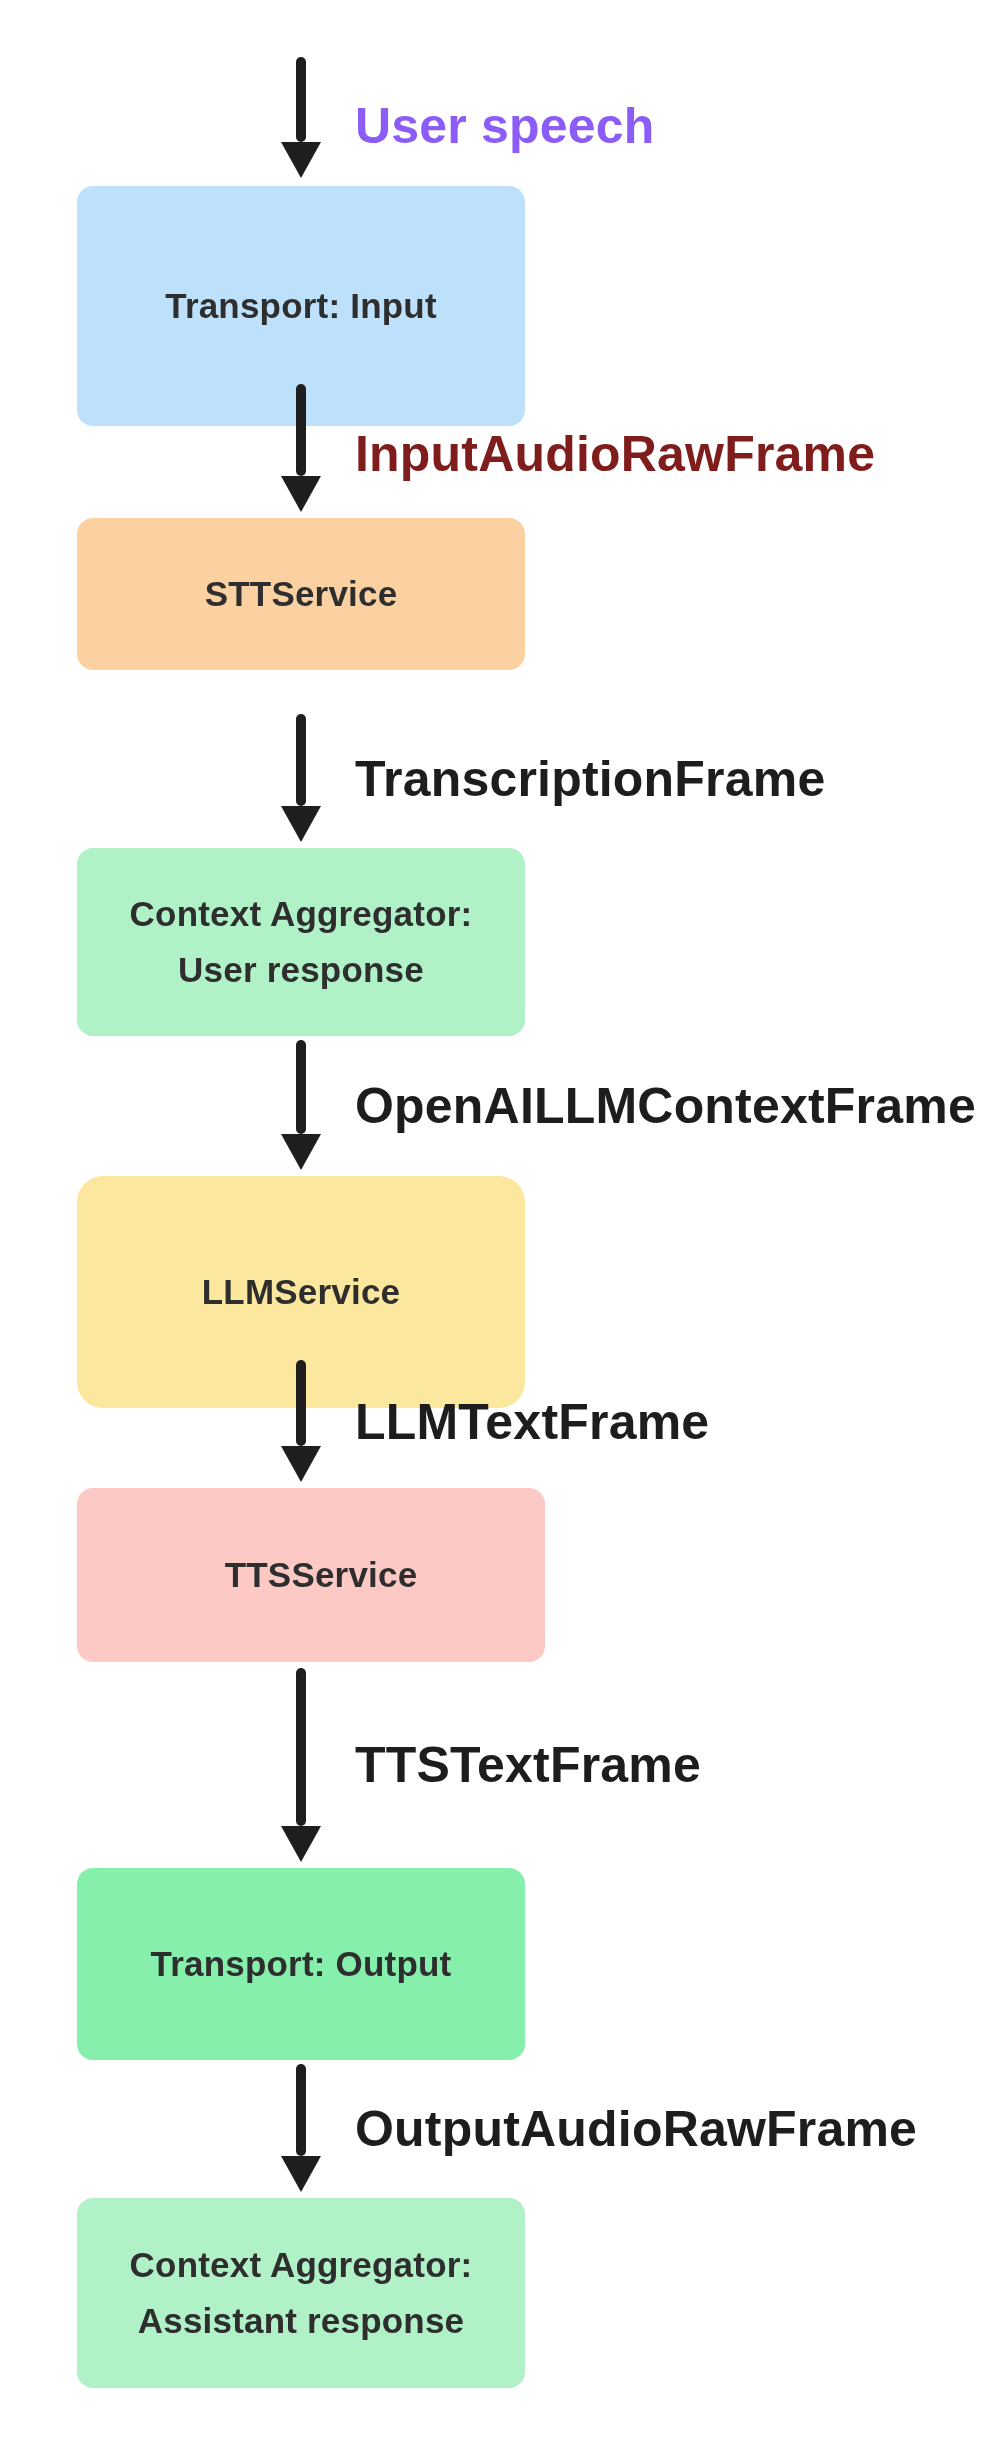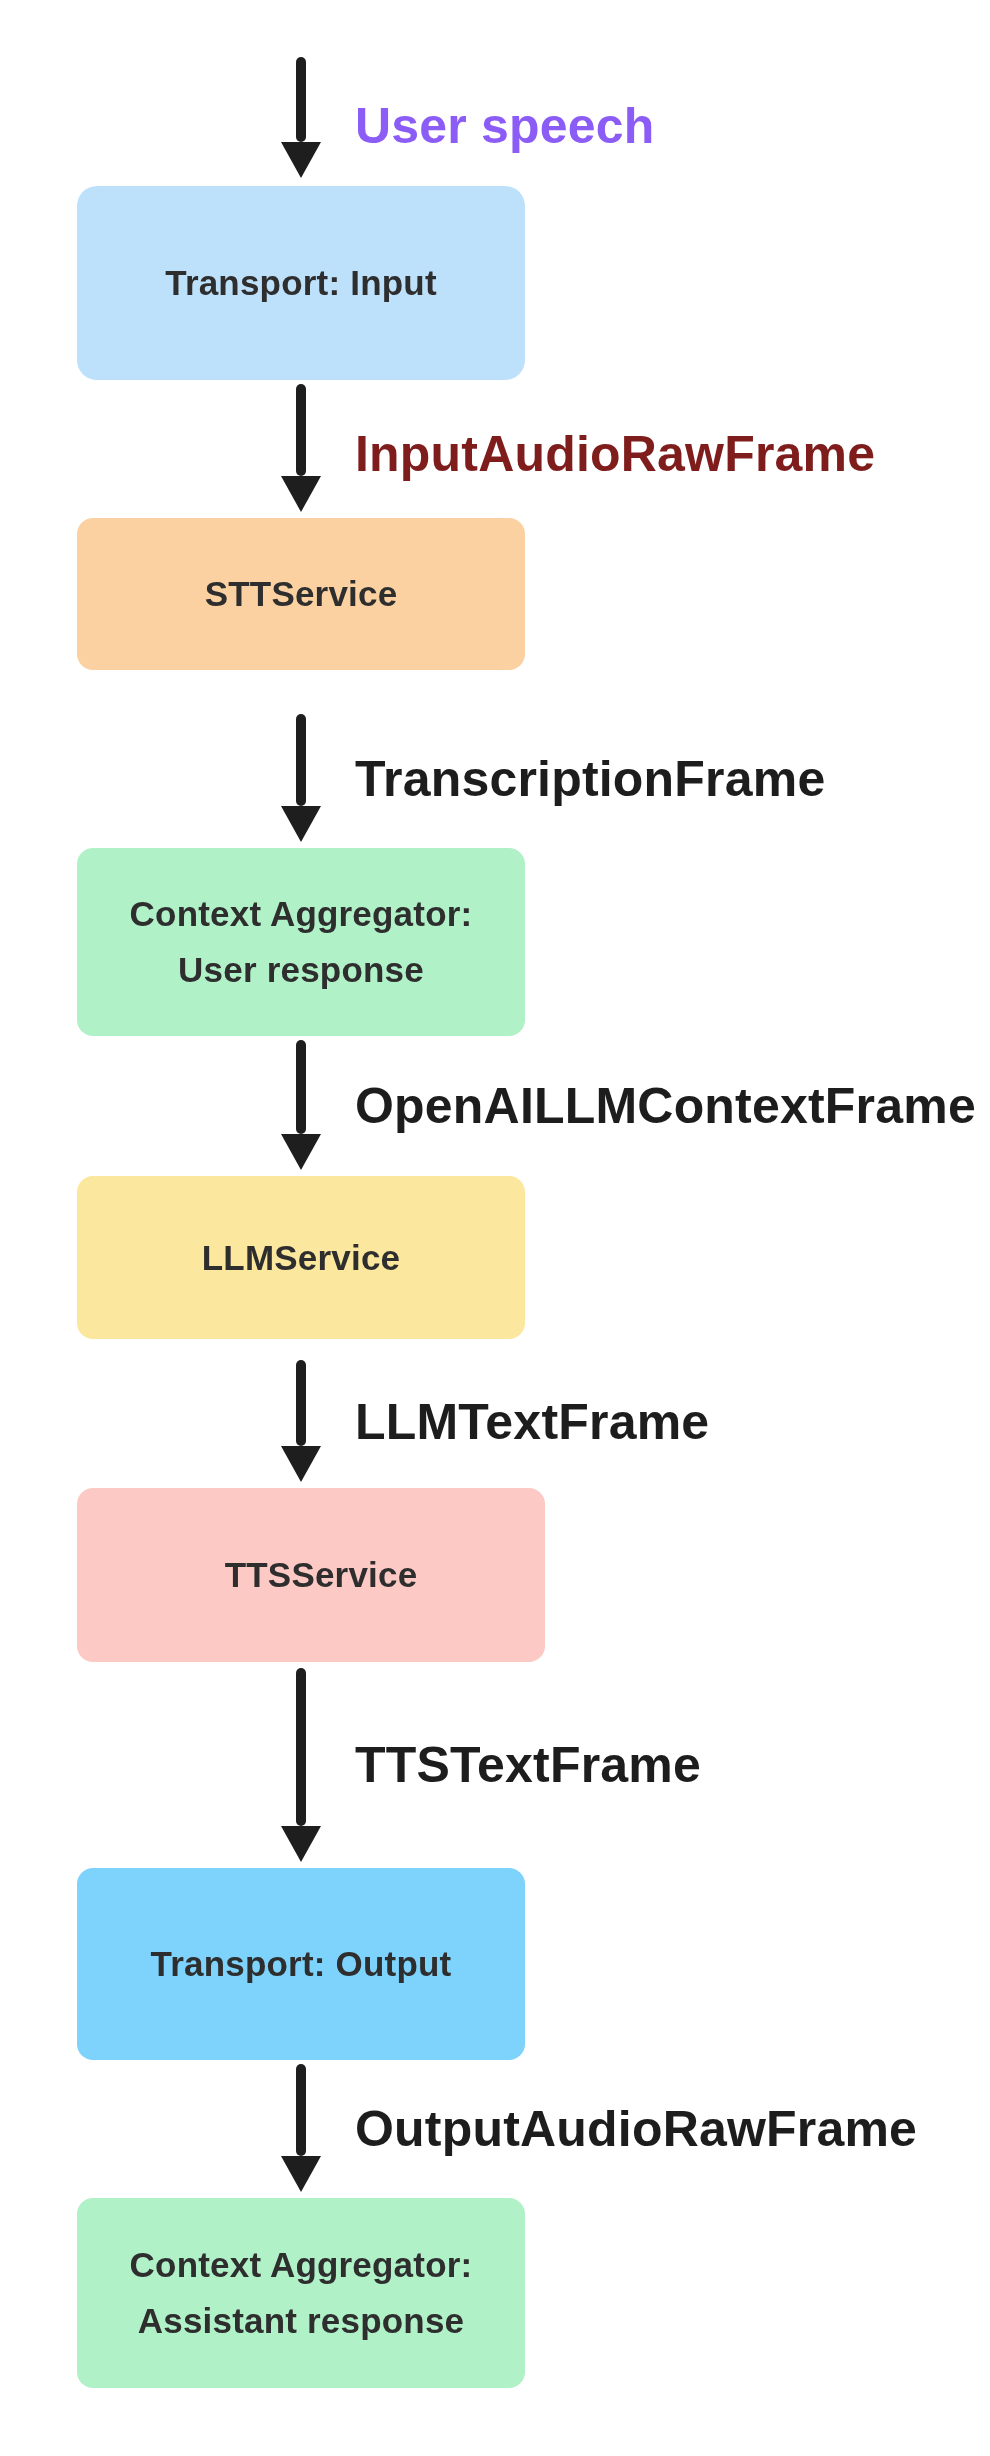--- a/index.html
+++ b/index.html
@@ -63,21 +63,21 @@
 <body>
 
 <div class="stage">
 
   <div class="arrow" style="top:57px;height:121px;">
     <div class="arrow-shaft" style="background-color: rgb(30, 30, 30);"></div>
     <div class="arrow-head" style="border-top-color: rgb(30, 30, 30);"></div>
   </div>
   <div class="edge-label" style="top: 126px; color: #8b5cf6;">User speech</div>
 
-  <div class="node" style="top: 186px; height: 194px; background-color: rgb(190, 225, 251); border-radius: 20px;">
+  <div class="node" style="top: 186px; height: 240px; background-color: rgb(190, 225, 251);">
     <div class="node-line">Transport: Input</div>
   </div>
 
   <div class="arrow" style="top:384px;height:128px;">
     <div class="arrow-shaft" style="background-color: rgb(30, 30, 30);"></div>
     <div class="arrow-head" style="border-top-color: rgb(30, 30, 30);"></div>
   </div>
   <div class="edge-label" style="top: 454px; color: #7f1d1d;">InputAudioRawFrame</div>
 
   <div class="node" style="top: 518px; height: 152px; background-color: rgb(251, 209, 161);">
@@ -94,21 +94,21 @@
     <div class="node-line">Context Aggregator:</div>
     <div class="node-line">User response</div>
   </div>
 
   <div class="arrow" style="top:1040px;height:130px;">
     <div class="arrow-shaft" style="background-color: rgb(30, 30, 30);"></div>
     <div class="arrow-head" style="border-top-color: rgb(30, 30, 30);"></div>
   </div>
   <div class="edge-label" style="top: 1106px; color: rgb(29, 29, 29);">OpenAILLMContextFrame</div>
 
-  <div class="node" style="top: 1176px; height: 163px; background-color: rgb(252, 231, 158);">
+  <div class="node" style="top: 1176px; height: 232px; background-color: rgb(252, 231, 158); border-radius: 26px;">
     <div class="node-line">LLMService</div>
   </div>
 
   <div class="arrow" style="top:1360px;height:122px;">
     <div class="arrow-shaft" style="background-color: rgb(30, 30, 30);"></div>
     <div class="arrow-head" style="border-top-color: rgb(30, 30, 30);"></div>
   </div>
   <div class="edge-label" style="top: 1422px; color: rgb(29, 29, 29);">LLMTextFrame</div>
 
   <div class="node" style="top: 1488px; height: 174px; background-color: rgb(252, 201, 196); padding-left: 20px;">
@@ -116,21 +116,21 @@
   </div>
 
   <div class="arrow" style="top:1668px;height:194px;">
     <div class="arrow-shaft" style="background-color: rgb(30, 30, 30);"></div>
     <div class="arrow-head" style="border-top-color: rgb(30, 30, 30);"></div>
   </div>
   <div class="edge-label" style="top: 1765px; color: rgb(29, 29, 29);">
     <div>TTSTextFrame</div>
   </div>
 
-  <div class="node" style="top: 1868px; height: 192px; background-color: #7dd3fc;">
+  <div class="node" style="top: 1868px; height: 192px; background-color: #86efac;">
     <div class="node-line">Transport: Output</div>
   </div>
 
   <div class="arrow" style="top:2064px;height:128px;">
     <div class="arrow-shaft" style="background-color: rgb(30, 30, 30);"></div>
     <div class="arrow-head" style="border-top-color: rgb(30, 30, 30);"></div>
   </div>
   <div class="edge-label" style="top: 2129px; color: rgb(29, 29, 29);">OutputAudioRawFrame</div>
 
   <div class="node" style="top: 2198px; height: 190px; background-color: rgb(176, 241, 199);">

